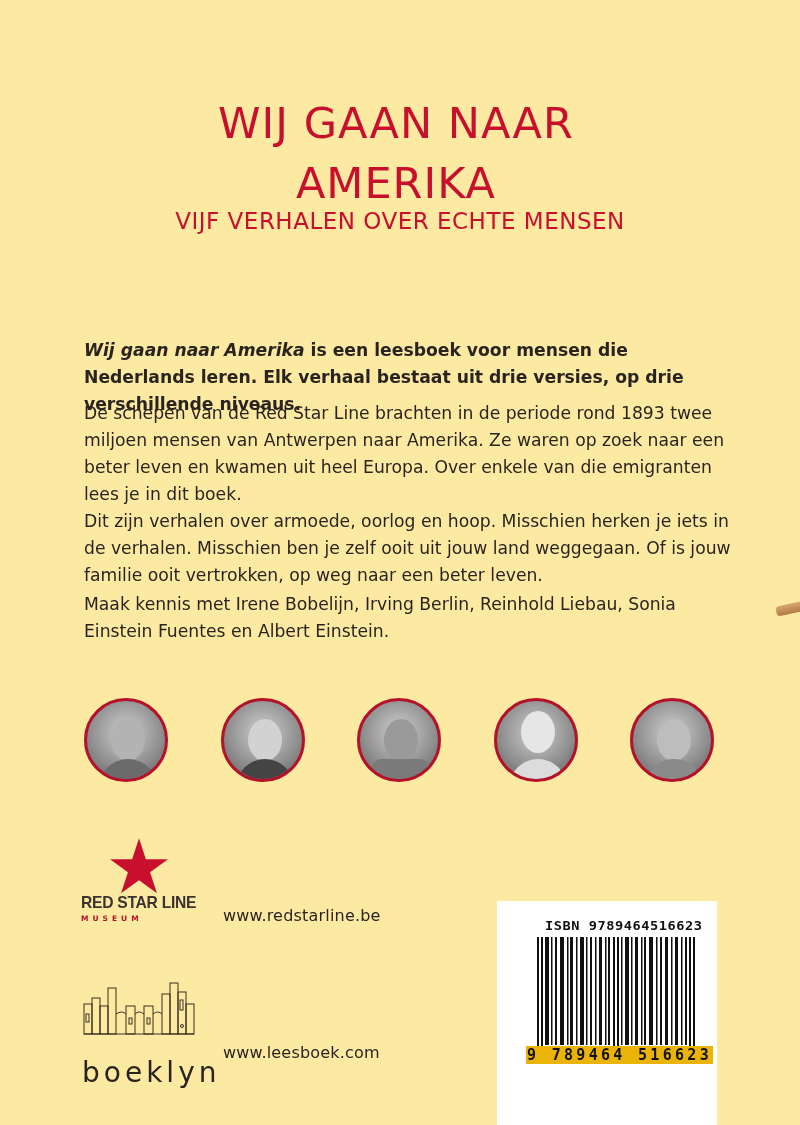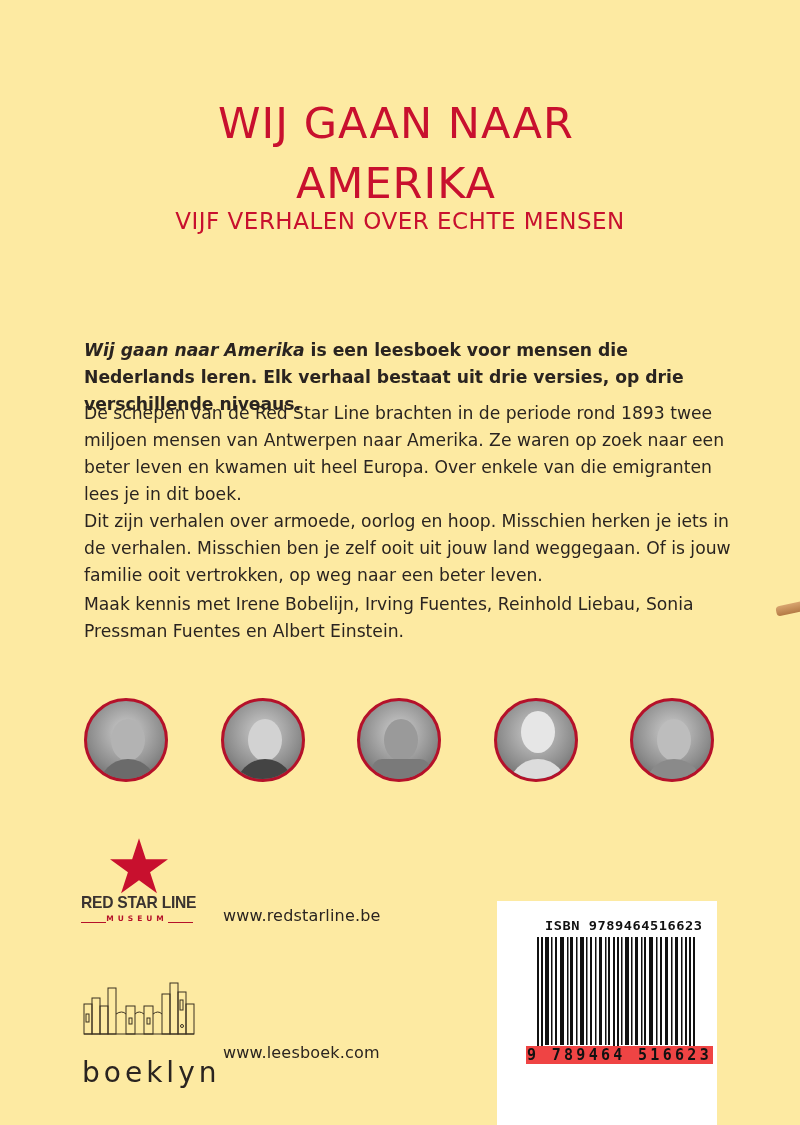--- a/index.html
+++ b/index.html
@@ -38,48 +38,48 @@
   }
   .portrait .body { position:absolute; left:12px; top:58px; width:58px; height:30px; border-radius:30px 30px 0 0; background:#6b6b6b; }
 
   .wood {
     position:absolute; left:776px; top:604px; width:26px; height:10px;
     background:linear-gradient(#d8a56f, #b47a45); border-radius:4px 0 0 4px; transform:rotate(-12deg);
   }
 
   .rsl-star { position:absolute; left:110px; top:838px; width:58px; height:56px; }
   .rsl-name { position:absolute; left:81px; top:893px; font-family:"Liberation Sans", sans-serif; font-weight:bold; font-size:17px; color:#3a3330; letter-spacing:-0.3px; transform:scaleX(0.92); transform-origin:left; }
-  .rsl-museum { position:absolute; left:81px; top:914px; width:112px; display:flex; align-items:flex-end; gap:0; }
+  .rsl-museum { position:absolute; left:81px; top:914px; width:112px; display:flex; align-items:flex-start; gap:0;flex-direction:column; }
   .rsl-museum .line { flex:1; height:1.5px; background:#b5112a; }
   .rsl-museum span.t { font-size:7.5px; color:#b5112a; letter-spacing:4px; font-weight:bold; }
   .url { position:absolute; left:223px; font-size:16px; color:#2a2420; font-weight:normal; letter-spacing:0.2px; }
   .url.u1 { top:906px; }
   .url.u2 { top:1043px; }
 
   .boeklyn-books { position:absolute; left:82px; top:980px; width:114px; height:56px; }
   .boeklyn-name { position:absolute; left:82px; top:1036px; font-size:28px; letter-spacing:4px; color:#2a2420; font-family:"DejaVu Sans", sans-serif; font-weight:400;margin-top:20px; }
 
   .barcode-box { position:absolute; left:497px; top:901px; width:220px; height:224px; background:#fff; }
   .isbn-top { position:absolute; left:545px; top:918px; font-family:"DejaVu Sans Mono", monospace; font-size:13px; color:#111; letter-spacing:0.5px; font-weight:bold; transform:scaleX(1.05); transform-origin:left; }
   .bars { position:absolute; left:537px; top:937px; width:158px; height:122px; }
-  .isbn-bottom { position:absolute; left:526px; top:1046px; font-family:"DejaVu Sans Mono", monospace; font-size:15px; color:#111; letter-spacing:3.3px; font-weight:bold; background:#ef4444; padding:0 1px; }
+  .isbn-bottom { position:absolute; left:526px; top:1046px; font-family:"DejaVu Sans Mono", monospace; font-size:15px; color:#111; letter-spacing:3.3px; font-weight:bold; background:#eab308; padding:0 1px; }
 </style>
 </head>
 <body>
 
 <div>
 
   <div class="title l1">WIJ GAAN NAAR</div>
   <div class="title l2">AMERIKA</div>
   <div class="subtitle">VIJF VERHALEN OVER ECHTE MENSEN</div>
 
   <p class="body-text p1"><em>Wij gaan naar Amerika</em><span> is een leesboek voor mensen die Nederlands leren. Elk verhaal bestaat uit drie versies, op drie verschillende niveaus.</span></p>
   <p class="body-text p2">De schepen van de Red Star Line brachten in de periode rond 1893 twee miljoen mensen van Antwerpen naar Amerika. Ze waren op zoek naar een beter leven en kwamen uit heel Europa. Over enkele van die emigranten lees je in dit boek.</p>
   <p class="body-text p3">Dit zijn verhalen over armoede, oorlog en hoop. Misschien herken je iets in de verhalen. Misschien ben je zelf ooit uit jouw land weggegaan. Of is jouw familie ooit vertrokken, op weg naar een beter leven.</p>
-  <p class="body-text p4">Maak kennis met Irene Bobelijn, Irving Fuentes, Reinhold Liebau, Sonia Pressman Fuentes en Albert Einstein.</p>
+  <p class="body-text p4">Maak kennis met Irene Bobelijn, Irving Berlin, Reinhold Liebau, Sonia Einstein Fuentes en Albert Einstein.</p>
 
   <div class="portraits">
     <div class="portrait" style="left:0px;">
         <div class="face"></div>
         <div class="body"></div>
       </div>
     <div class="portrait" style="left:137px;">
         <div class="face" style="background:#d2d2d2"></div>
         <div class="body" style="background:#444"></div>
       </div>

